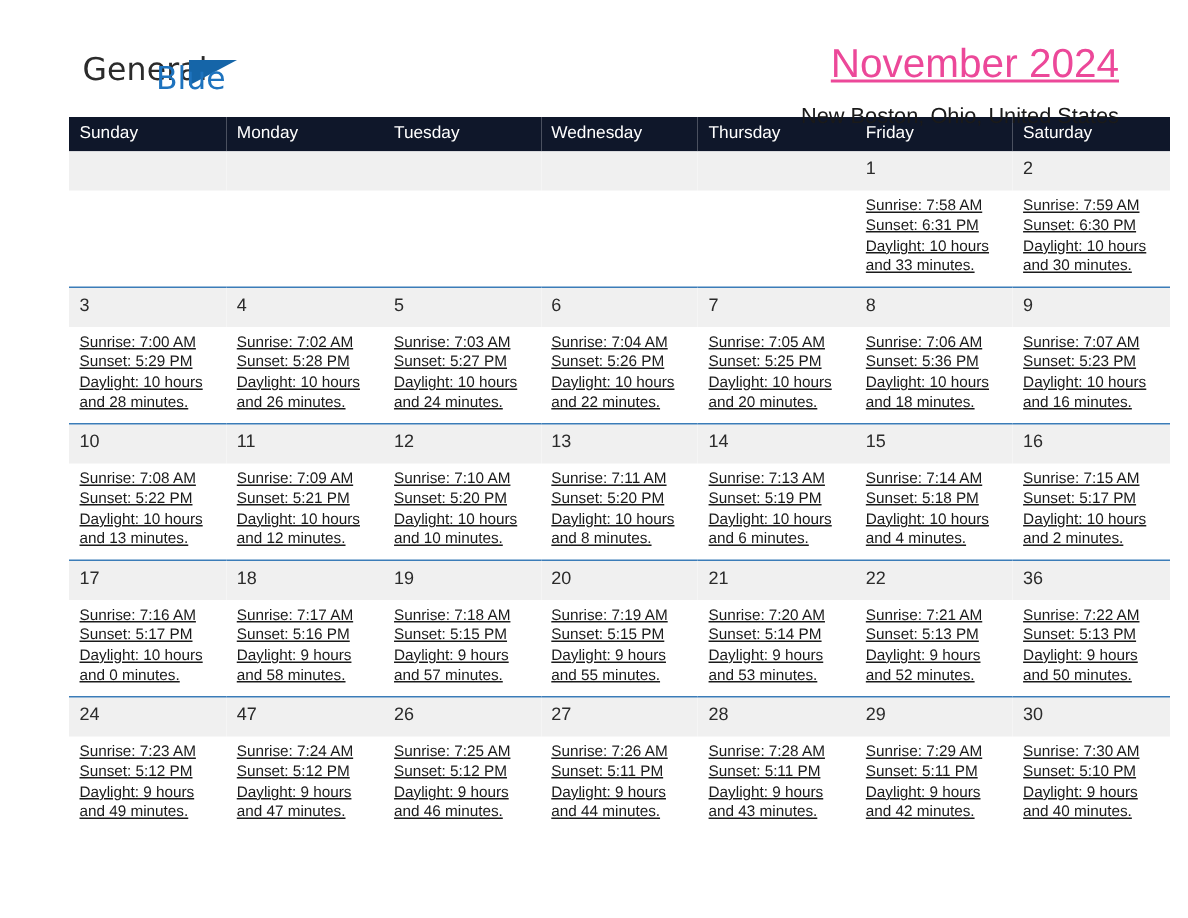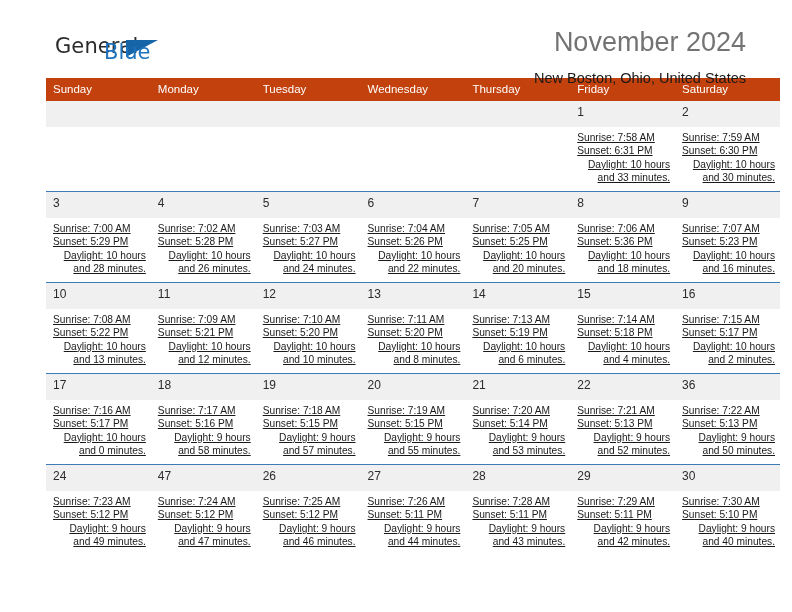--- a/index.html
+++ b/index.html
@@ -64,41 +64,42 @@
     border-bottom: 17px solid transparent;
   }
   .titlewrap {
     text-align: right;
     flex: 0 0 auto;
     padding-top: 0px;
   }
   .cal-title {
     font-size: 27px;
     font-weight: normal;
-    color: #737373;
+    color: #ec4899;
     line-height: 32px;
     white-space: nowrap;
+    text-decoration: underline;
   }
   .cal-subtitle {
     font-size: 14.5px;
     color: #1a1a1a;
     line-height: 20px;
     margin-top: 10px;
     white-space: nowrap;
   }
 
   
   .cal {
     width: 734px;
     border-collapse: collapse;
     table-layout: fixed;
     margin-top: 4px;
   }
   .cal th {
-    background: #c2410c;
+    background: #0f172a;
     color: #ffffff;
     font-size: 11.5px;
     font-weight: normal;
     text-align: left;
     padding: 5px 0 6px 7px;
     border: none;
   }
   .cal td {
     width: 104.85px;
     vertical-align: top;
@@ -128,21 +129,20 @@
     font-size: 10.2px;
     line-height: 13.4px;
     color: #1a1a1a;
     text-decoration: underline;
   }
   .details div {
     white-space: nowrap;
   }
   .details div.wrap {
     white-space: normal;
-    text-align: right;
   }
 </style>
 </head>
 <body>
 
 <div class="page">
 
   <div class="topbar">
 
     <div class="logo">

